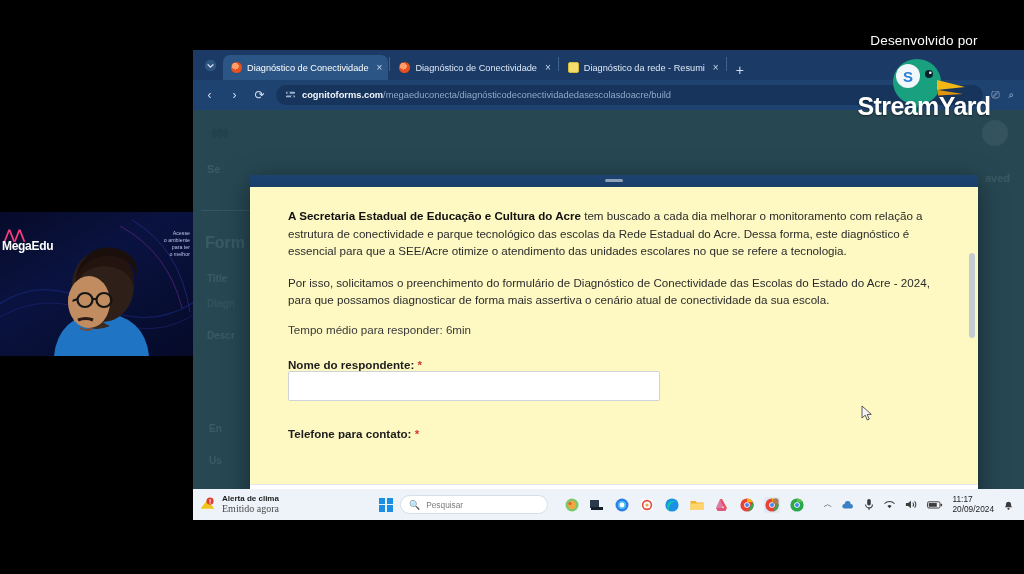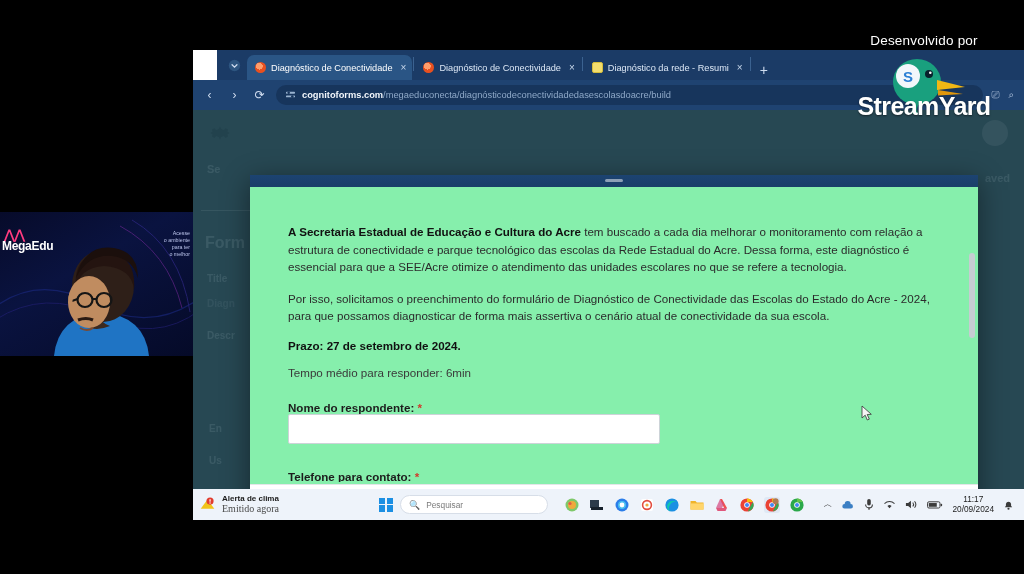--- a/index.html
+++ b/index.html
@@ -32,21 +32,21 @@
   .cam-person { position: absolute; left: 46px; bottom: 0; width: 110px; height: 128px; }
   .cam-name { position: absolute; left: 8px; bottom: 8px;
               background: #1f4fd8; color: #fff; font-size: 11px; font-weight: bold;
               padding: 4px 9px 5px; border-radius: 4px; white-space: nowrap; }
 
   
   .win { position: absolute; left: 193px; top: 50px; width: 831px; height: 470px;
          background: #fff; overflow: hidden; }
 
   
-  .tabstrip { height: 30px; background: #1b3b66; display: flex; align-items: flex-end; padding-left: 4px; position: relative; margin-left: 24px; }
+  .tabstrip { height: 30px; background: #1b3b66; display: flex; align-items: flex-end; padding-left: 4px; position: relative; }
   .tab-menu { width: 26px; height: 26px; display:flex; align-items:center; justify-content:center; margin-bottom: 2px; }
   .tab-menu svg { fill: #b9cbe4; }
   .tab { height: 25px; display: flex; align-items: center; gap: 5px; padding: 0 6px 0 8px;
          min-width: 0; border-radius: 7px 7px 0 0; color: #dce7f5; font-size: 9.2px; position: relative; }
   .tab.active { background: #2a5585; color: #fff; }
   .tab .fav { width: 11px; height: 11px; border-radius: 2px; flex: 0 0 auto; }
   .fav.cognito { background: radial-gradient(circle at 40% 38%, #ff9d6b 0 35%, #e8501f 36% 100%); border-radius: 50%; }
   .fav.sheet { background: #f2dd6e; border: 1px solid #d5bd3c; border-radius: 2px; }
   .tab .tlabel { max-width: 132px; overflow: hidden; white-space: nowrap; text-overflow: clip; }
   .tab .tclose { font-size: 10px; color: #c6d6ea; margin-left: 3px; }
@@ -73,21 +73,21 @@
   .bg-avatar { position: absolute; right: 16px; top: 10px; width: 26px; height: 26px; border-radius: 50%;
                background: rgba(220,235,242,.18); }
   .bg-divider { position: absolute; left: 8px; top: 100px; width: 150px; height: 1px; background: rgba(210,230,238,.22); }
 
   
   .modal { position: absolute; left: 57px; top: 65px; width: 728px; height: 352px;
            background: #fff; box-shadow: 0 6px 26px rgba(0,0,0,.45); display: flex; flex-direction: column; overflow: hidden; }
   .modal-topbar { height: 12px; background: linear-gradient(180deg,#1c4371,#1a3e69); position: relative; }
   .modal-topbar .pill { position: absolute; left: 50%; top: 4px; transform: translateX(-50%);
                         width: 18px; height: 3px; background: rgba(255,255,255,.5); border-radius: 2px; }
-  .modal-body { flex: 1; position: relative; overflow: hidden; padding: 36px 40px 0 38px; background: #86efac; }
+  .modal-body { flex: 1; position: relative; overflow: hidden; padding: 20px 40px 0 38px; background: #fef9c3; }
   .modal-body p { font-size: 11.6px; line-height: 17.5px; color: #2b2b2b; margin-bottom: 14px; }
   .modal-body p strong { color: #111; }
   .p-prazo { font-size: 11.6px; font-weight: bold; color: #111; margin-bottom: 14px; }
   .p-tempo { font-size: 11.6px; color: #3a3a3a; margin-bottom: 22px; }
   .fieldlabel { font-size: 11.6px; font-weight: bold; color: #1c1c1c; }
   .req { color: #d0392b; font-weight: bold; }
   .textinput { width: 372px; height: 30px; border: 1px solid #cdd3d8; background: #fff; border-radius: 2px; }
   .clipped { margin-top: 26px; height: 12px; overflow: hidden; }
   .clipped .fieldlabel { margin: 0; }
   .mscroll { position: absolute; right: 3px; top: 3px; width: 6px; bottom: 3px; }
@@ -119,21 +119,21 @@
                 display: flex; align-items: center; gap: 6px; padding: 0 8px; border: 1px solid #d7dee8; }
   .searchpill .q { color: #5a5a5a; font-size: 9px; }
   .searchpill .ph { font-size: 8.3px; color: #7b7b7b; }
   .tb-icons { display: flex; align-items: center; gap: 9px; margin-left: 9px; }
   .tbi { width: 16px; height: 16px; border-radius: 3px; position: relative; }
   .tbi.run::after { content:''; position:absolute; left:3px; right:3px; bottom:-4px; height:2px;
                     background:#1b8fe3; border-radius:1px; }
   .tbi.act { background: #dfe8f5; }
   .tray { margin-left: auto; display: flex; align-items: center; gap: 9px; padding-right: 4px; }
   .tray .ti { font-size: 9px; color: #3b3b3b; }
-  .clock { text-align: center; line-height: 1.1; }
+  .clock { text-align: left; line-height: 1.1; }
   .clock .t { font-size: 8.3px; color: #1b1b1b; }
   .clock .d { font-size: 8.3px; color: #1b1b1b; }
 </style>
 </head>
 <body>
 
 <div id="stage">
 
   <div class="sy-wrap">
     <div class="sy-caption">Desenvolvido por</div>
@@ -259,21 +259,20 @@
       <div class="modal">
         <div class="modal-topbar">
           <span class="pill"></span>
         </div>
 
         <div class="modal-body">
           <p>
             <strong>A Secretaria Estadual de Educação e Cultura do Acre</strong><span> tem buscado a cada dia melhorar o monitoramento com relação a estrutura de conectividade e parque tecnológico das escolas da Rede Estadual do Acre. Dessa forma, este diagnóstico é essencial para que a SEE/Acre otimize o atendimento das unidades escolares no que se refere a tecnologia.</span>
           </p>
           <p>Por isso, solicitamos o preenchimento do formulário de Diagnóstico de Conectividade das Escolas do Estado do Acre - 2024, para que possamos diagnosticar de forma mais assertiva o cenário atual de conectividade da sua escola.</p>
-          <div class="p-prazo">Prazo: 27 de setembro de 2024.</div>
           <div class="p-tempo">Tempo médio para responder: 6min</div>
 
           <div class="fieldlabel">
             <span>Nome do respondente:</span>
             <span class="req">*</span>
           </div>
           <input class="textinput" type="text" value="" style="">
 
           <div class="clipped">
             <div class="fieldlabel">

